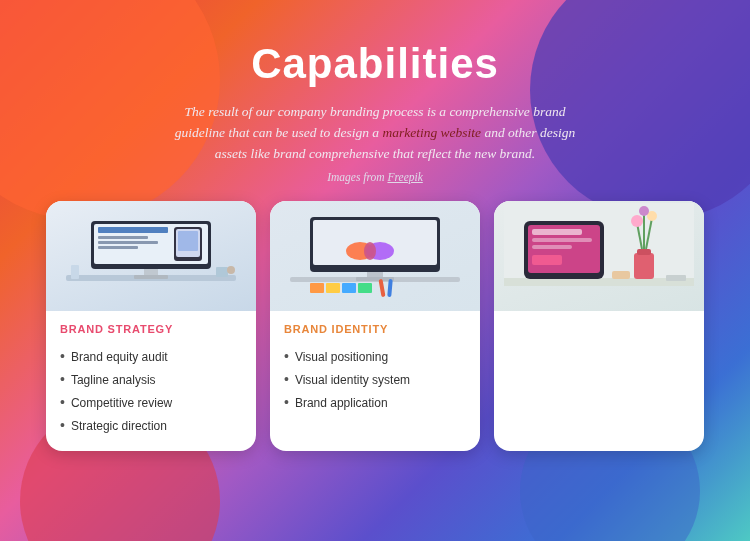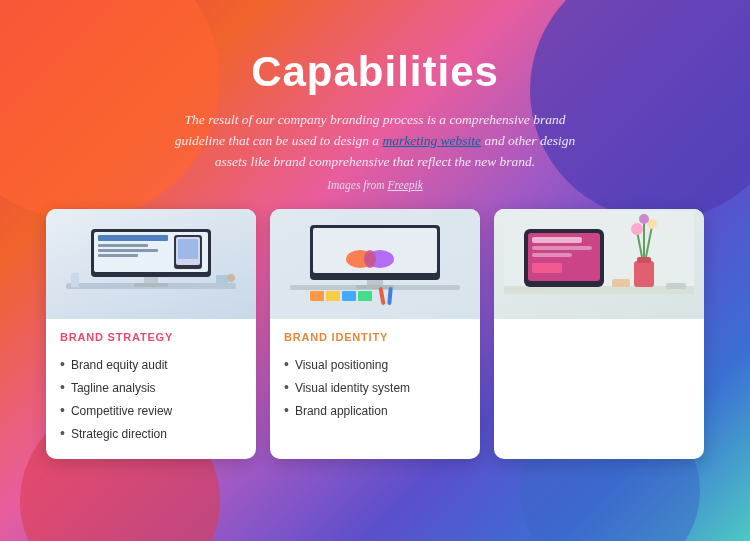--- a/index.html
+++ b/index.html
@@ -63,22 +63,21 @@
       background: rgba(60,100,200,0.5);
       z-index: 1;
     }
 
     .content {
       position: relative;
       z-index: 2;
       display: flex;
       flex-direction: column;
       align-items: center;
-      padding: 28px 30px 20px;
-      margin-top: 20px;
+      padding: 40px 30px 20px;
     }
 
     .title {
       color: #fff;
       font-size: 42px;
       font-weight: 700;
       font-family: Arial, sans-serif;
       letter-spacing: 1px;
       margin-bottom: 14px;
       text-align: center;
@@ -88,22 +87,21 @@
       color: #f0e8f0;
       font-size: 13.5px;
       font-style: italic;
       text-align: center;
       max-width: 420px;
       line-height: 1.55;
       margin-bottom: 6px;
     }
 
     .subtitle a {
-      color: #0369a1;
-      text-decoration: underline;
+      color: #7f1d1d;
     }
 
     .image-credit {
       color: #e0d8e8;
       font-size: 11.5px;
       font-style: italic;
       margin-bottom: 18px;
       text-align: right;
     }
 
@@ -114,21 +112,21 @@
 
     .cards {
       display: flex;
       gap: 14px;
       width: 100%;
       justify-content: center;
     }
 
     .card {
       background: #fff;
-      border-radius: 10px;
+      border-radius: 16px;
       width: 210px;
       overflow: hidden;
       box-shadow: 0 4px 16px rgba(0,0,0,0.18);
       display: flex;
       flex-direction: column;
     }
 
     .card-img {
       width: 100%;
       height: 110px;

